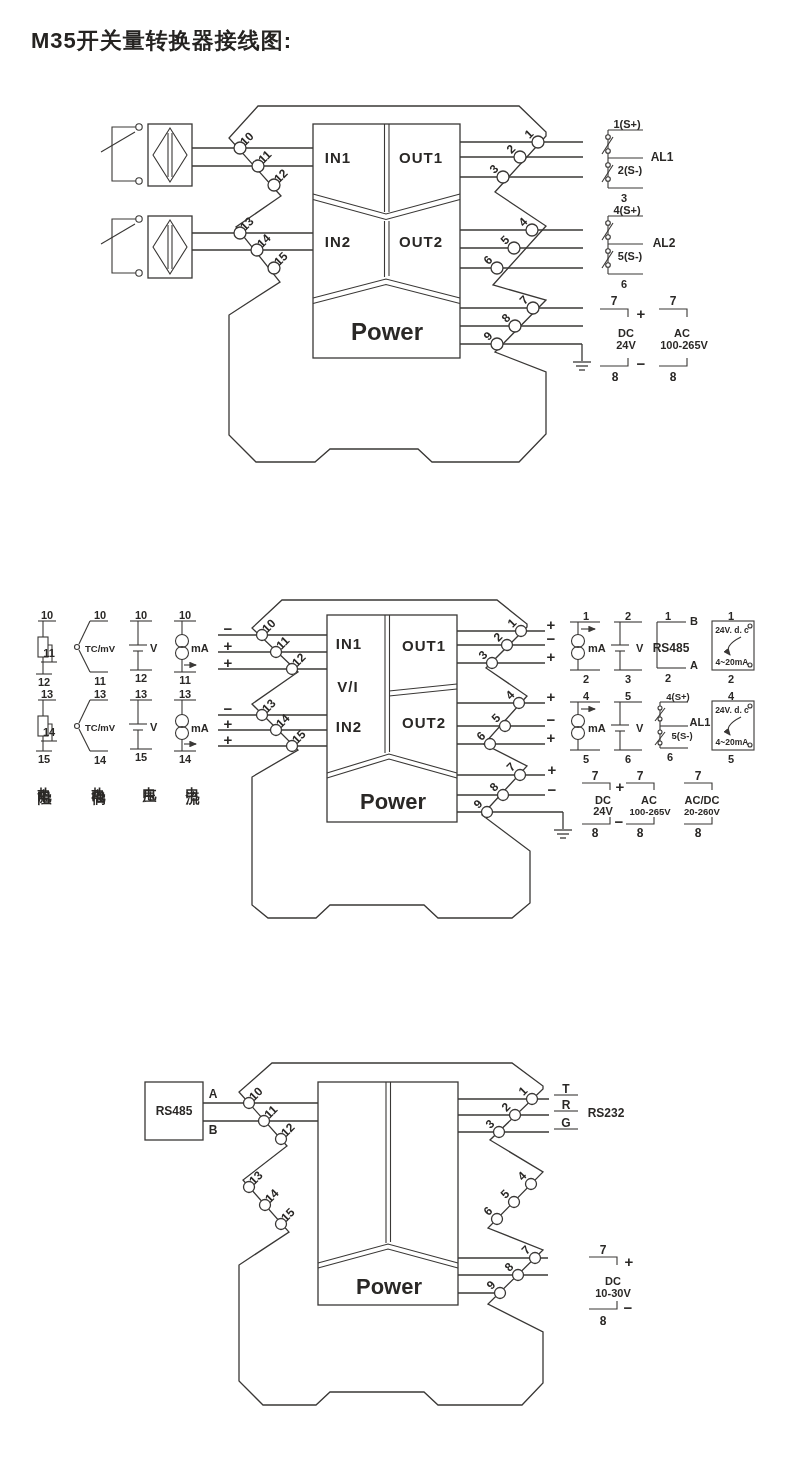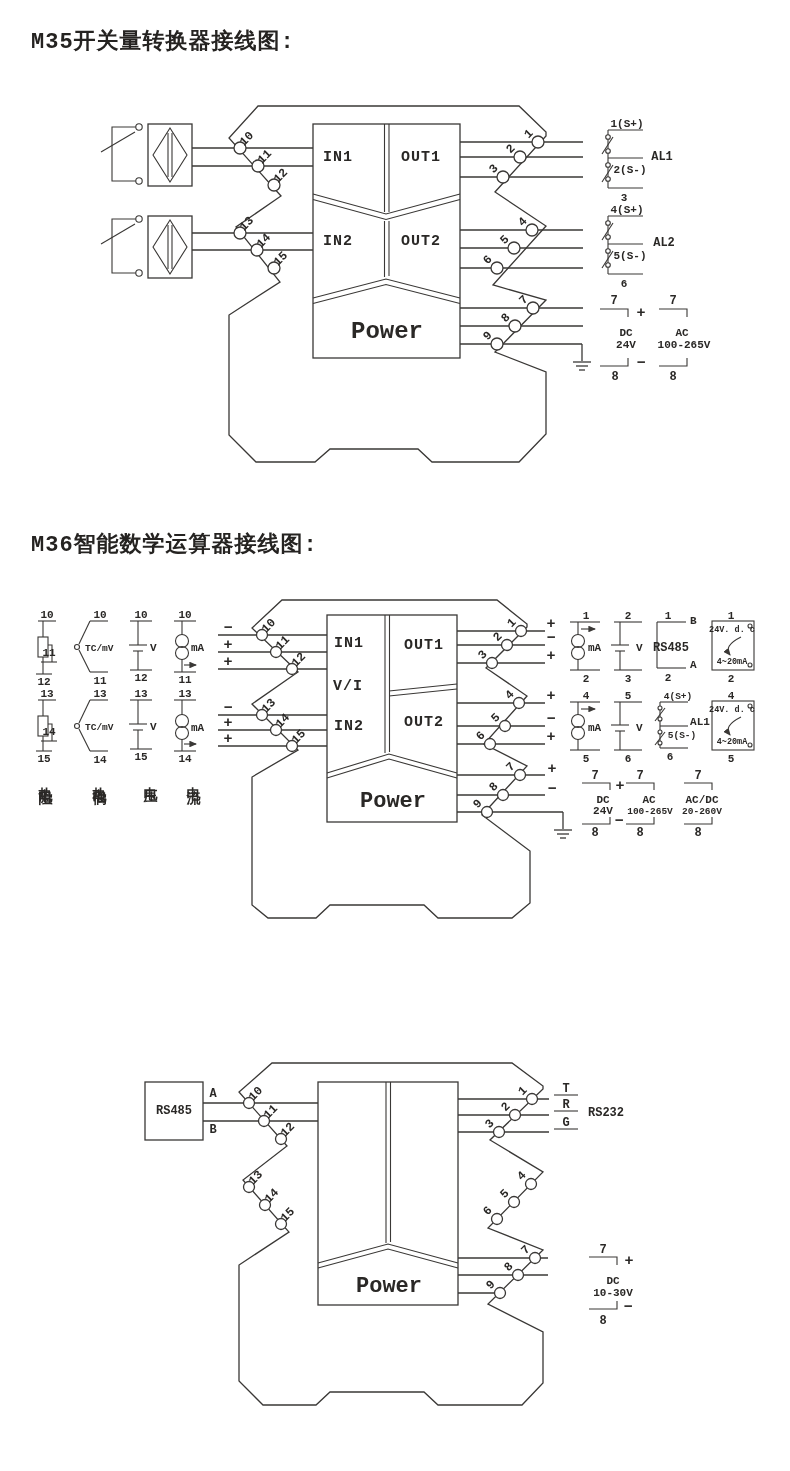--- a/index.html
+++ b/index.html
@@ -1,17 +1,17 @@
 <!DOCTYPE html>
 <html><head>
 <meta charset="utf-8">
 <style>
   html,body{margin:0;padding:0;background:#ffffff;}
   #page{position:relative;width:790px;height:1471px;background:#fff;overflow:hidden;
-        font-family:Liberation Mono, monospace;}
+        font-family:Liberation Sans, sans-serif;}
   .diag-title{position:absolute;left:31px;font-size:22px;font-weight:600;color:#252321;
               letter-spacing:1px;white-space:nowrap;}
   svg{position:absolute;left:0;display:block;}
   .w{stroke:#3a3836;stroke-width:1.3;fill:none;stroke-linecap:butt;stroke-linejoin:miter;}
   .thin{stroke-width:1.1;}
   .term{fill:#ffffff;stroke:#3a3836;stroke-width:1.3;}
   .dot{fill:#ffffff;stroke:#3a3836;stroke-width:1.1;}
   text{fill:#2a2826;}
   .tnum{font-size:12px;font-weight:600;text-anchor:middle;dominant-baseline:central;}
   .blk{font-size:15px;font-weight:700;text-anchor:middle;dominant-baseline:central;letter-spacing:1px;}
@@ -25,21 +25,20 @@
   .lft{text-anchor:start;}
   .vtext{writing-mode:vertical-rl;text-orientation:upright;font-size:14px;font-weight:700;
          text-anchor:start;dominant-baseline:central;letter-spacing:2px;}
 </style>
 </head>
 <body>
 
 <div id="page">
 
   <div class="diag-title" style="top:26px">M35开关量转换器接线图:</div>
-  <div class="diag-title" style="top:529px">M36智能数学运算器接线图:</div>
 
   <svg style="top:85px" width="790" height="400" viewBox="0 85 790 400">
     <defs>
       <marker id="arr" markerWidth="7" markerHeight="6" refX="6" refY="3" orient="auto">
         <path d="M0,0 L7,3 L0,6 Z" fill="#3a3836"></path>
       </marker>
     </defs>
 
     <g>
       <path class="w" d="M258,106 L519,106 L546,132 L546,136 L495,192 L546,226 L493,285 L546,300

